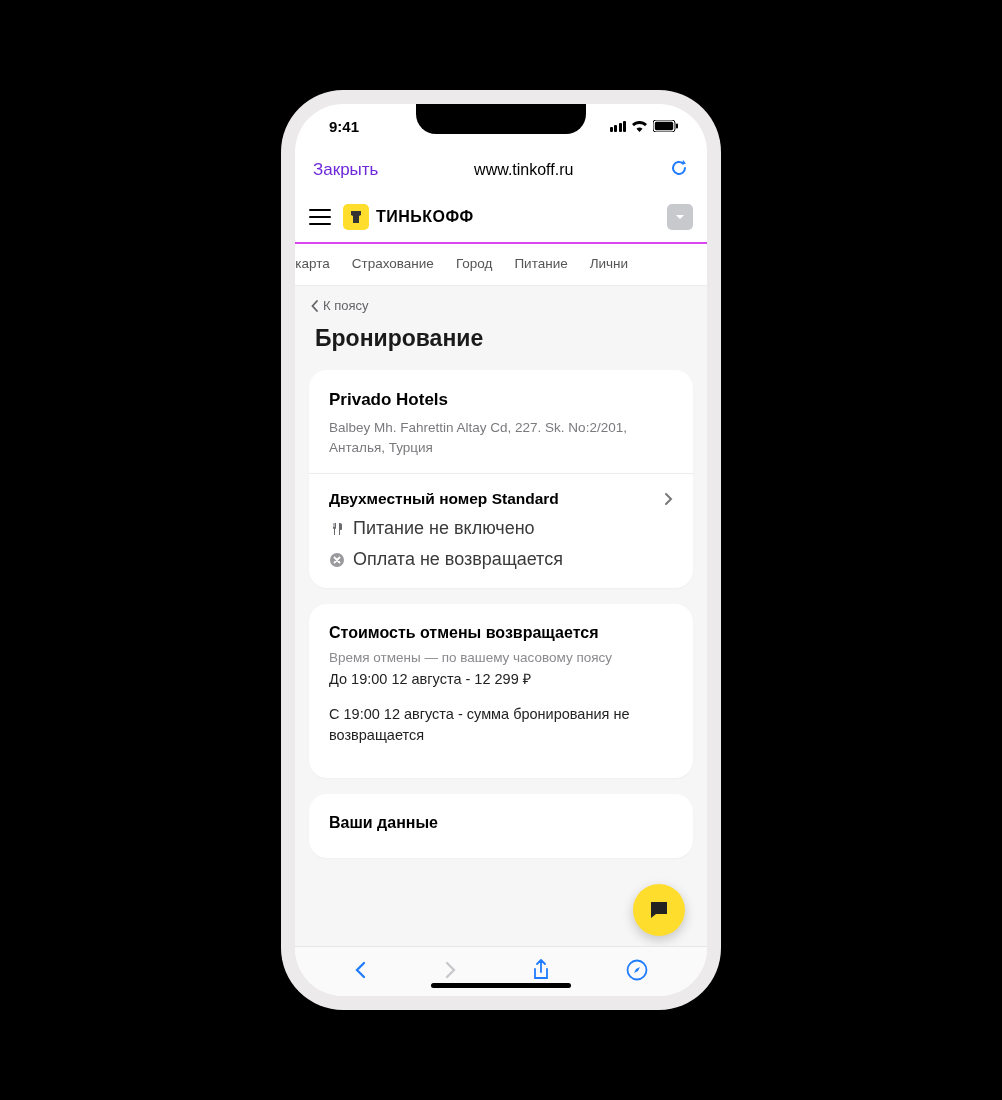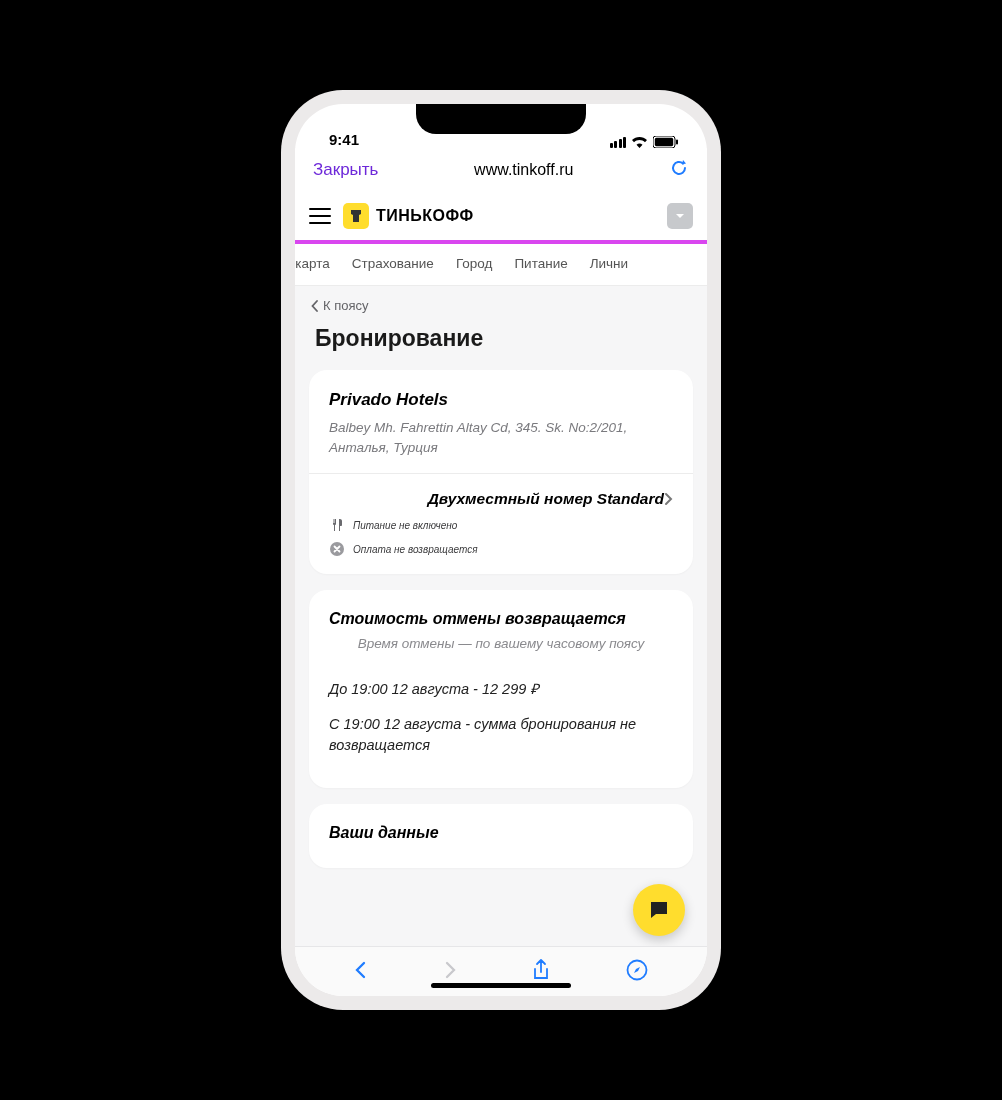--- a/index.html
+++ b/index.html
@@ -38,21 +38,21 @@
     transform: translateX(-50%);
     width: 170px;
     height: 30px;
     background: #000;
     border-radius: 0 0 20px 20px;
     z-index: 30;
   }
   .status-bar {
     height: 44px;
     display: flex;
-    align-items: flex-end;
+    align-items: center;
     justify-content: space-between;
     padding: 0 28px 0 34px;
     font-weight: 600;
     font-size: 15px;
   }
   .status-right { display: flex; align-items: center; gap: 5px; }
   .sig { display:flex; align-items:flex-end; gap:1.3px;}
   .sig span{width:3px;background:#000;border-radius:1px;}
   .sig span:nth-child(1){height:5px;} .sig span:nth-child(2){height:7px;}
   .sig span:nth-child(3){height:9px;} .sig span:nth-child(4){height:11px;}
@@ -67,21 +67,21 @@
   }
   .browser-bar .close { color:#6d28d9; font-size:17px; }
   .browser-bar .url { font-size:16px; font-weight:500; color:#000;}
   .reload { color:#1f7cff;}
   .app-header {
     height: 52px;
     background:#fff;
     display:flex;
     align-items:center;
     padding: 0 14px;
-    border-bottom:4px solid #d946ef;
+    border-bottom:2px solid #d946ef;
   }
   .hamburger { width:22px; display:flex; flex-direction:column; gap:5px; margin-right:12px;}
   .hamburger span { height:2.2px; background:#000; border-radius:2px;}
   .logo { display:flex; align-items:center; gap:7px;}
   .logo-mark {
     width:26px;height:26px;border-radius:5px;
     background:#ffdd2d;display:flex;align-items:center;justify-content:center;
     font-size:14px;font-weight:700;color:#333;
   }
   .logo-text { font-weight:800; font-size:16px; letter-spacing:.5px;}
@@ -101,37 +101,37 @@
   .tab.active { color:#000; font-weight:600; border-bottom-color:#000;}
   .tabs-inner{display:flex; transform:translateX(-32px);}
   .content { flex:1; overflow:hidden; background:#f6f6f7; position:relative;}
   .back-link {
     display:flex; align-items:center; gap:4px;
     padding:12px 16px 4px; font-size:13px; color:#646468;
   }
   .page-title { padding:8px 20px 18px; font-size:23px; font-weight:700; color:#1a1a1a;}
   .card {
     background:#fff; margin:0 14px 16px; border-radius:18px;
-    padding:20px 20px 18px; box-shadow:0 1px 2px rgba(0,0,0,.03);font-style:italic;
+    padding:20px 20px 18px; box-shadow:0 1px 2px rgba(0,0,0,.03);
   }
   .hotel-name { font-size:17px; font-weight:700; margin-bottom:8px;}
   .hotel-addr { font-size:13.5px; color:#7a7a7e; line-height:1.45;}
   .divider { height:1px; background:#ececec; margin:16px -20px;}
   .room-row {
-    display:flex; align-items:center; justify-content:flex-end;
+    display:flex; align-items:center; justify-content:space-between;
     margin-bottom:10px;
   }
   .room-name { font-size:15.5px; font-weight:700;}
   .info-line {
     display:flex; align-items:center; gap:8px; margin-top:10px;
-    font-size:10px; color:#3a3a3c;
+    font-size:18px; color:#3a3a3c;
   }
   .info-line .ico { width:16px; display:flex; justify-content:center; color:#8a8a8e;}
   .cancel-title { font-size:16px; font-weight:700; margin-bottom:8px;}
-  .cancel-sub { font-size:13.5px; color:#8a8a8e; margin-bottom:28px;text-align:center;}
+  .cancel-sub { font-size:13.5px; color:#8a8a8e; margin-bottom:4px;}
   .cancel-line { font-size:14.5px; color:#222; margin-bottom:14px; line-height:1.45;}
   .chat-fab {
     position:absolute; right:22px; bottom:10px;
     width:52px;height:52px;border-radius:50%;background:#ffdd2d;
     display:flex;align-items:center;justify-content:center;
     box-shadow:0 4px 12px rgba(0,0,0,.2);
   }
   .bottom-bar {
     height:50px; background:#fafafa; border-top:1px solid #e6e6e8;
     display:flex; align-items:center; justify-content:space-around;
@@ -221,21 +221,21 @@
       <div class="back-link">
         <svg width="8" height="12" viewBox="0 0 8 12">
             <path fill="none" stroke="#646468" stroke-width="1.8" stroke-linecap="round" d="M6 1L1.5 6 6 11"></path>
           </svg>
         <span>К поясу</span>
       </div>
       <div class="page-title">Бронирование</div>
 
       <div class="card">
         <div class="hotel-name">Privado Hotels</div>
-        <div class="hotel-addr">Balbey Mh. Fahrettin Altay Cd, 345. Sk. No:2/201, Анталья, Турция</div>
+        <div class="hotel-addr">Balbey Mh. Fahrettin Altay Cd, 227. Sk. No:2/201, Анталья, Турция</div>
         <div class="divider"></div>
         <div class="room-row">
           <span class="room-name">Двухместный номер Standard</span>
           <svg width="9" height="14" viewBox="0 0 9 14">
               <path fill="none" stroke="#777" stroke-width="2" stroke-linecap="round" d="M2 2l5 5-5 5"></path>
             </svg>
         </div>
         <div class="info-line">
           <span class="ico">
             <svg width="14" height="14" viewBox="0 0 14 14">

